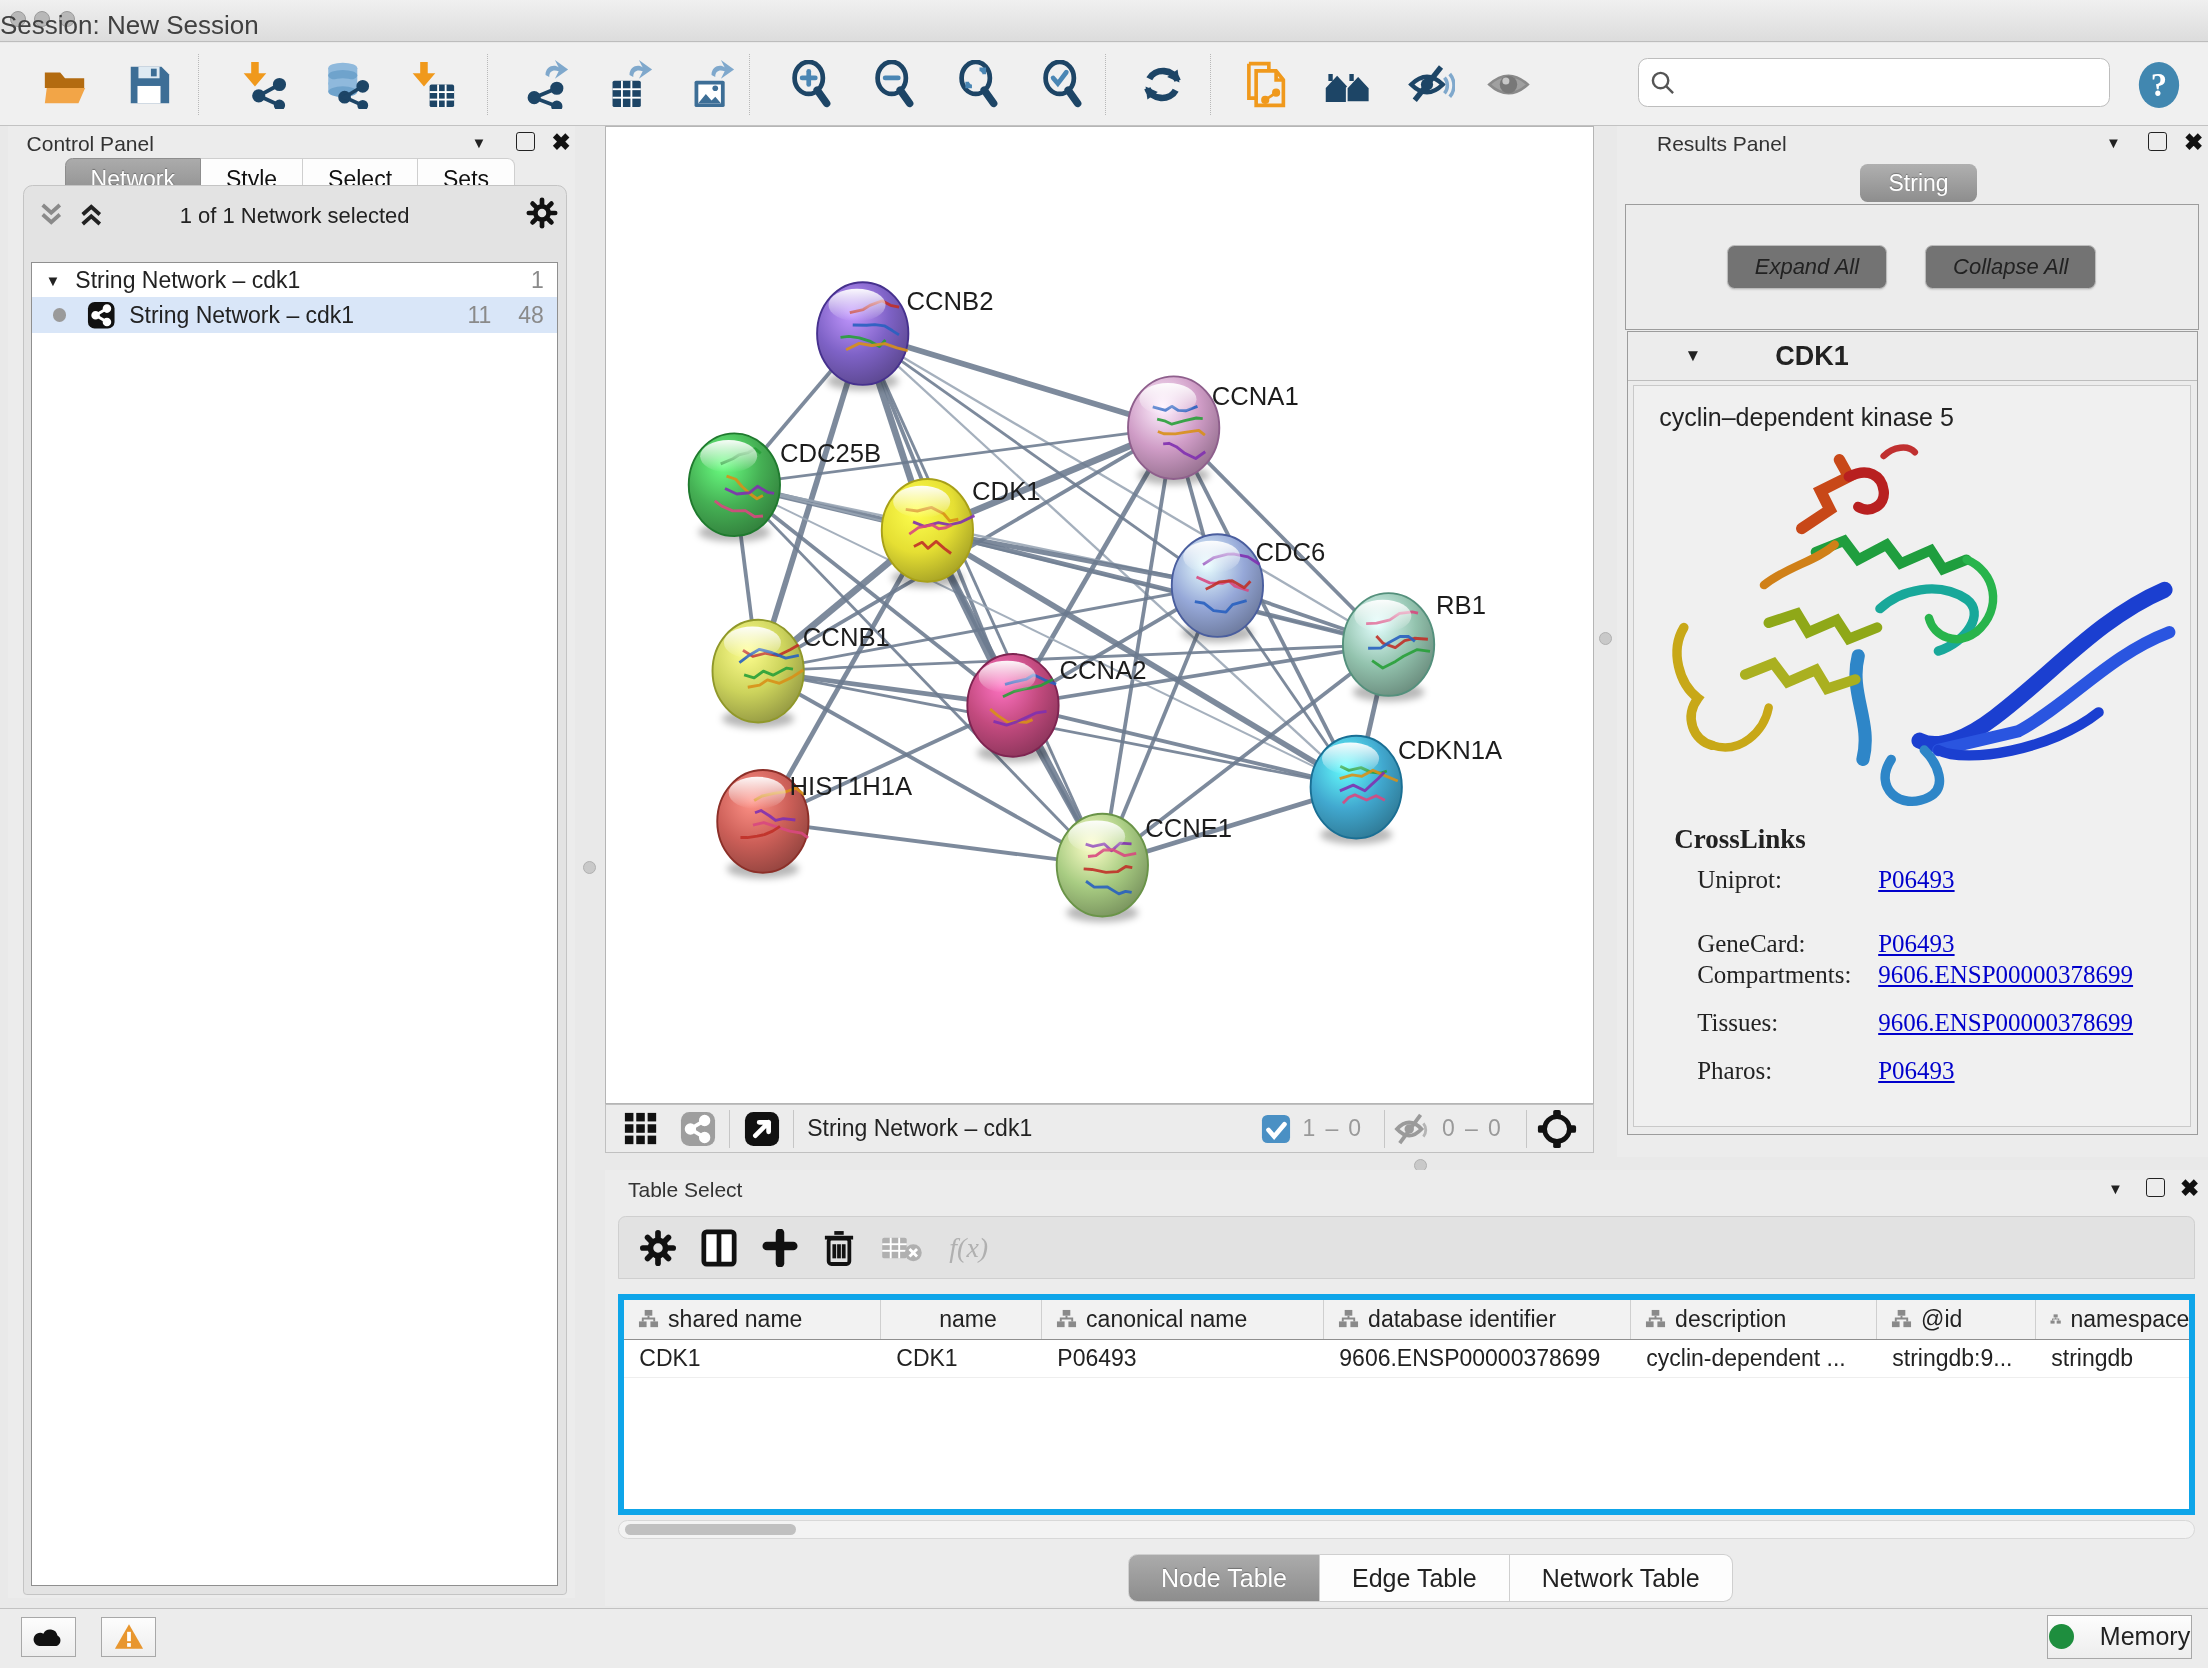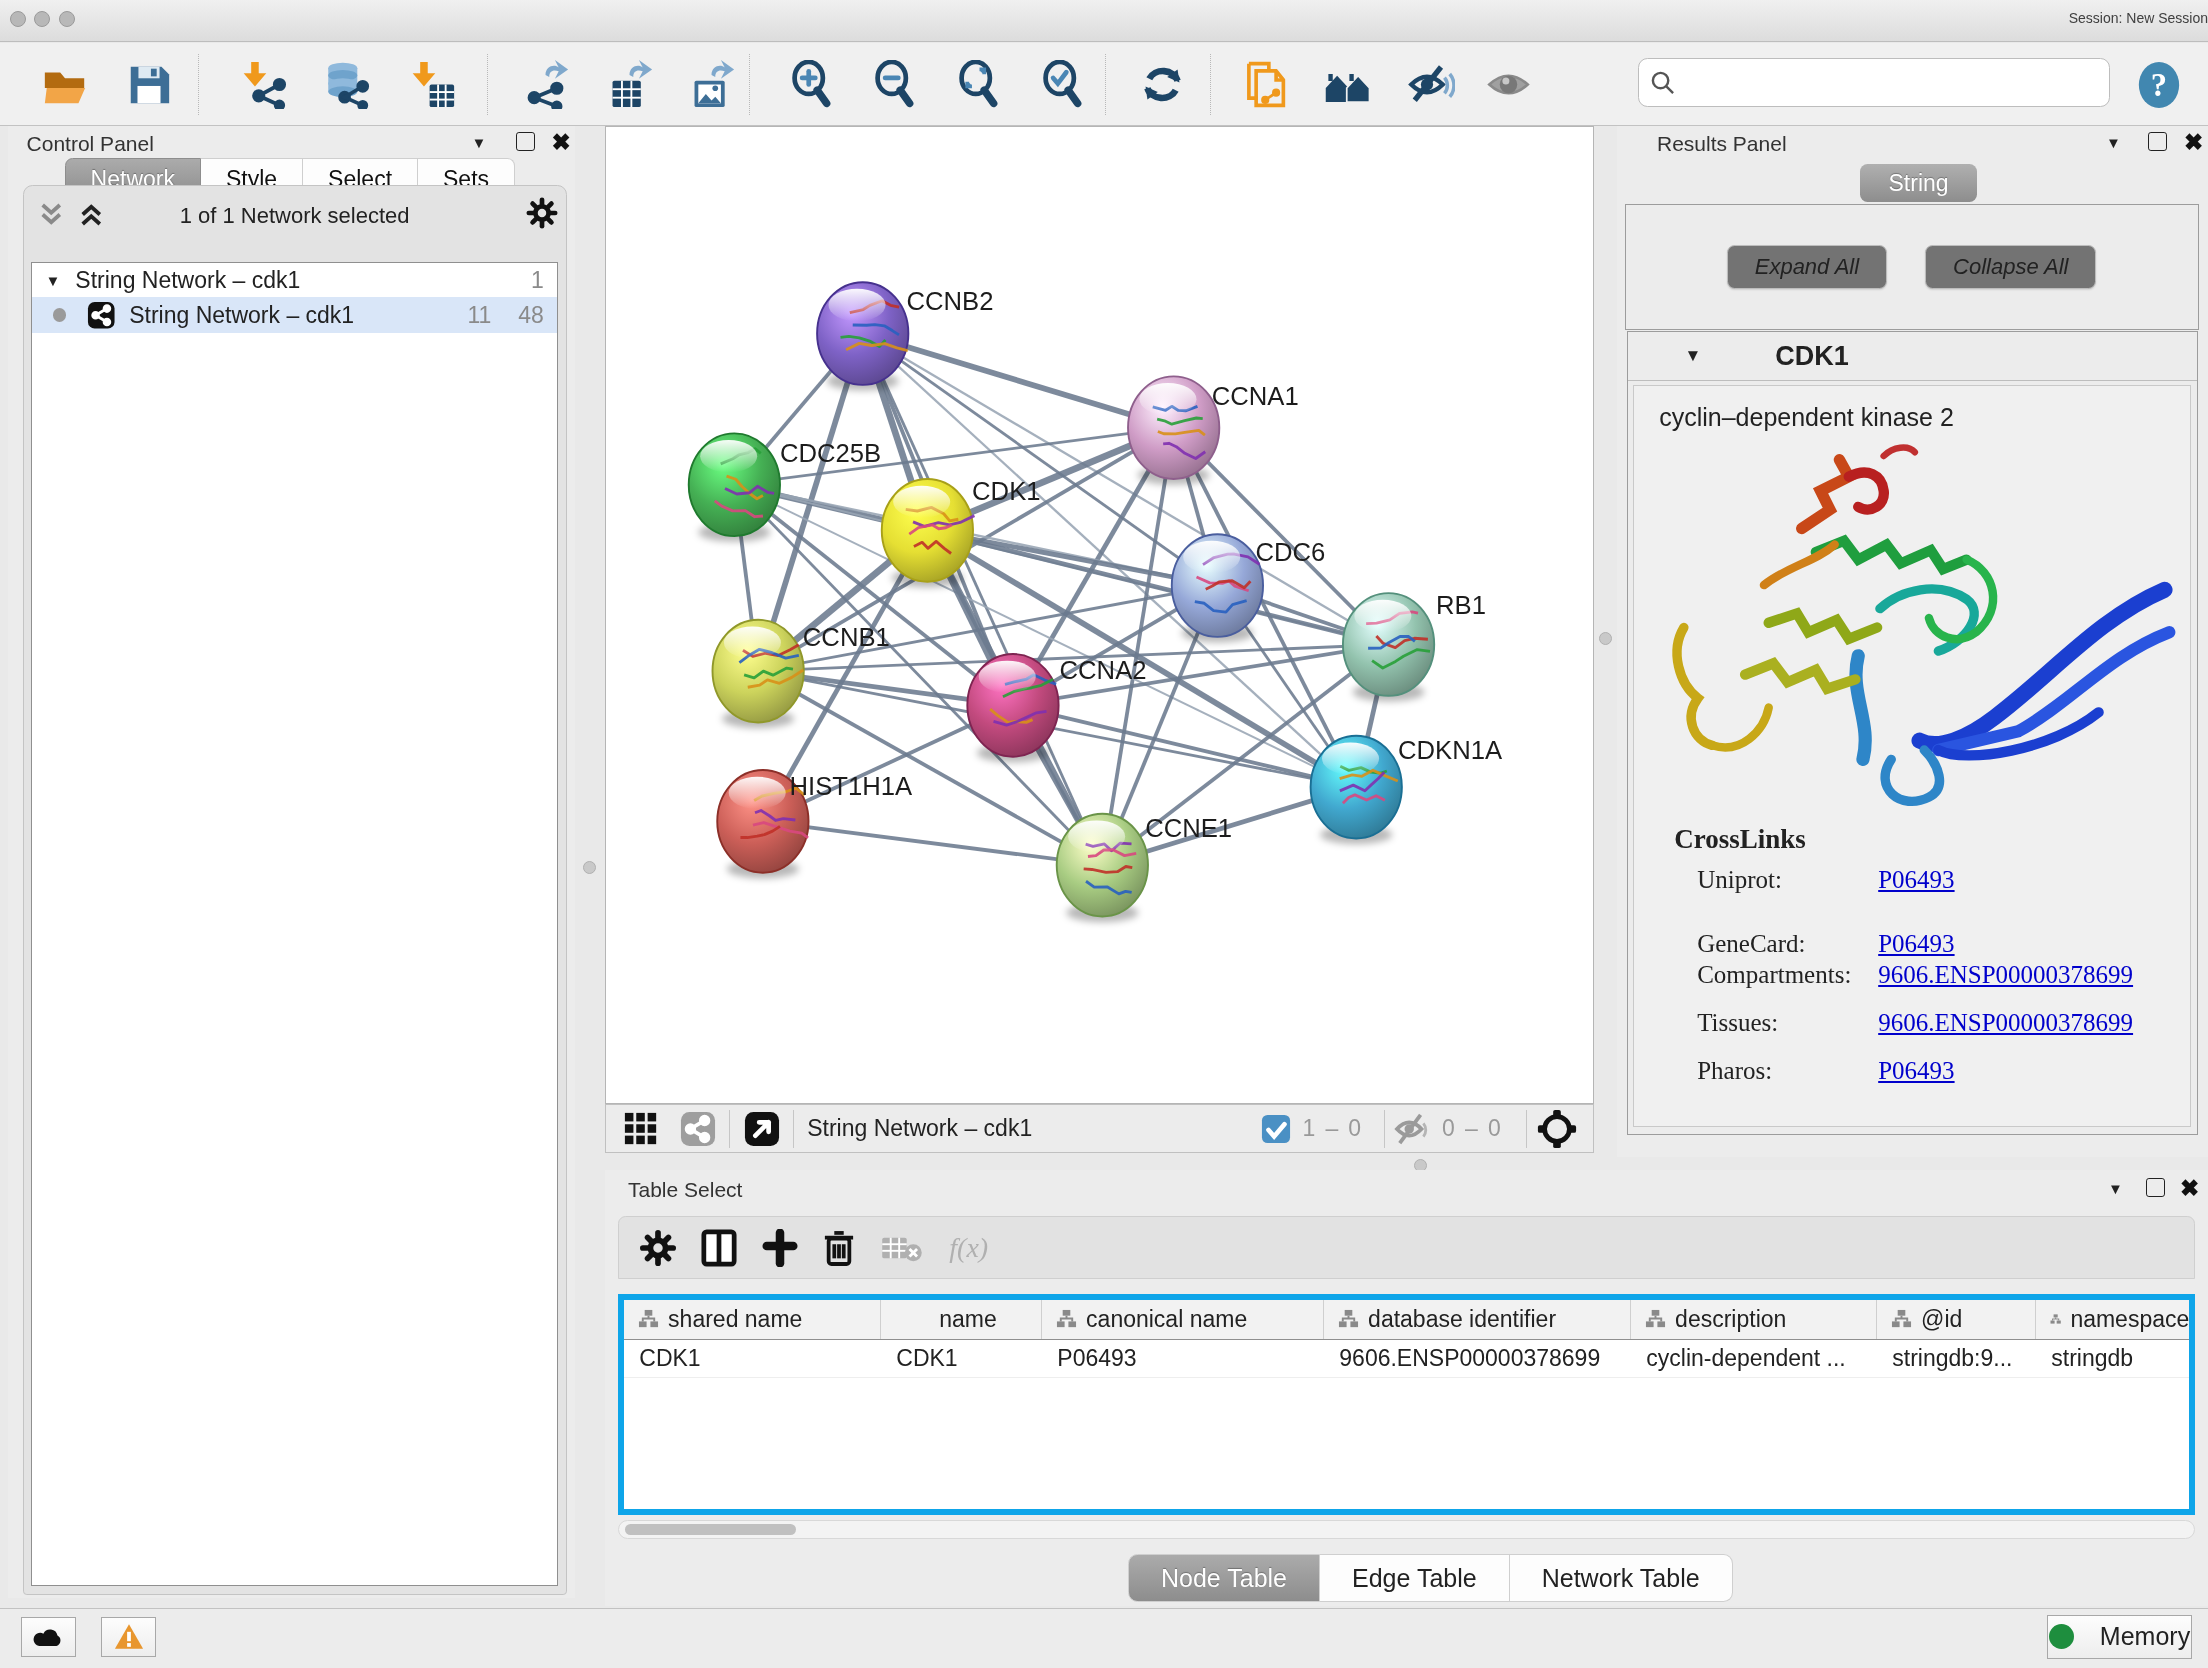--- a/index.html
+++ b/index.html
@@ -4,21 +4,21 @@
 <style>
   * { margin:0; padding:0; box-sizing:border-box; }
   html,body { width:2208px; height:1668px; overflow:hidden; }
   body { font-family:"Liberation Sans", sans-serif; background:#e9e9e9; position:relative; color:#222; }
   .abs { position:absolute; }
 
   
   .titlebar { left:0; top:0; width:2208px; height:42px;
     background:linear-gradient(#f0f0f0,#dcdcdc); border-bottom:1px solid #bdbdbd; }
   .tlight { width:16px; height:16px; border-radius:50%; background:#b8b8b8; border:1px solid #9a9a9a; top:10.5px; }
-  .wtitle { width:100%; text-align:right; top:9.5px; font-size:14px; color:#404040; }
+  .wtitle { width:100%; text-align:left; top:9.5px; font-size:26px; color:#404040; }
 
   
   .toolbar { left:0; top:43px; width:2208px; height:83px; background:#f0f0f0; border-bottom:1px solid #c2c2c2; }
   .tbtn { top:17px; width:49px; height:49px; display:flex; align-items:center; justify-content:center; }
   .tsep { top:11.4px; width:0; height:61px; border-left:1.9px dotted #b8b8b8; }
   .searchwrap { left:1638px; top:15px; width:472px; height:49px; background:#fff; border:1px solid #bdbdbd; border-radius:9.5px; display:flex; align-items:center; padding:0 11.4px; }
   .searchwrap input { border:none; outline:none; font-size:21px; flex:1; margin-left:9.5px; font-family:"Liberation Sans",sans-serif; }
 
   
   .panel-title { font-size:21px; color:#333; }
@@ -631,21 +631,21 @@
     <div class="res-btn">Expand All</div>
     <div class="res-btn">Collapse All</div>
   </div>
 
   <div class="abs cdkbox">
     <div class="cdkhdr">
       <span style="font-size:17px">▼</span>
       <span class="name">CDK1</span>
     </div>
     <div class="cdkdesc">
-      <div class="desc-text">cyclin–dependent kinase 2</div>
+      <div class="desc-text">cyclin–dependent kinase 5</div>
 
       <svg class="abs" style="left:19px; top:53px" width="533" height="377" viewBox="0 0 560 400">
         <g fill="none" stroke-linecap="round">
           <path d="M540 160 C470 190 420 250 360 295 C330 318 300 330 280 320" stroke="#1b3fd0" stroke-width="17"></path>
           <path d="M545 205 C480 230 440 280 385 310 L300 330" stroke="#2a55e0" stroke-width="13"></path>
           <path d="M300 330 C330 345 420 330 470 290" stroke="#1b3fd0" stroke-width="11"></path>
           <path d="M250 340 C230 370 260 395 290 380 C310 370 300 345 285 330" stroke="#2e86c8" stroke-width="10"></path>
           <path d="M215 230 C205 270 230 300 220 340" stroke="#2e86c8" stroke-width="14"></path>
           <path d="M238 180 C260 160 300 150 330 170 C350 185 330 215 300 225" stroke="#18a89a" stroke-width="10"></path>
           <path d="M170 120 L200 108 L215 128 L245 112 L260 132 L292 118 L305 138 L330 128" stroke="#1f9e3e" stroke-width="11"></path>

